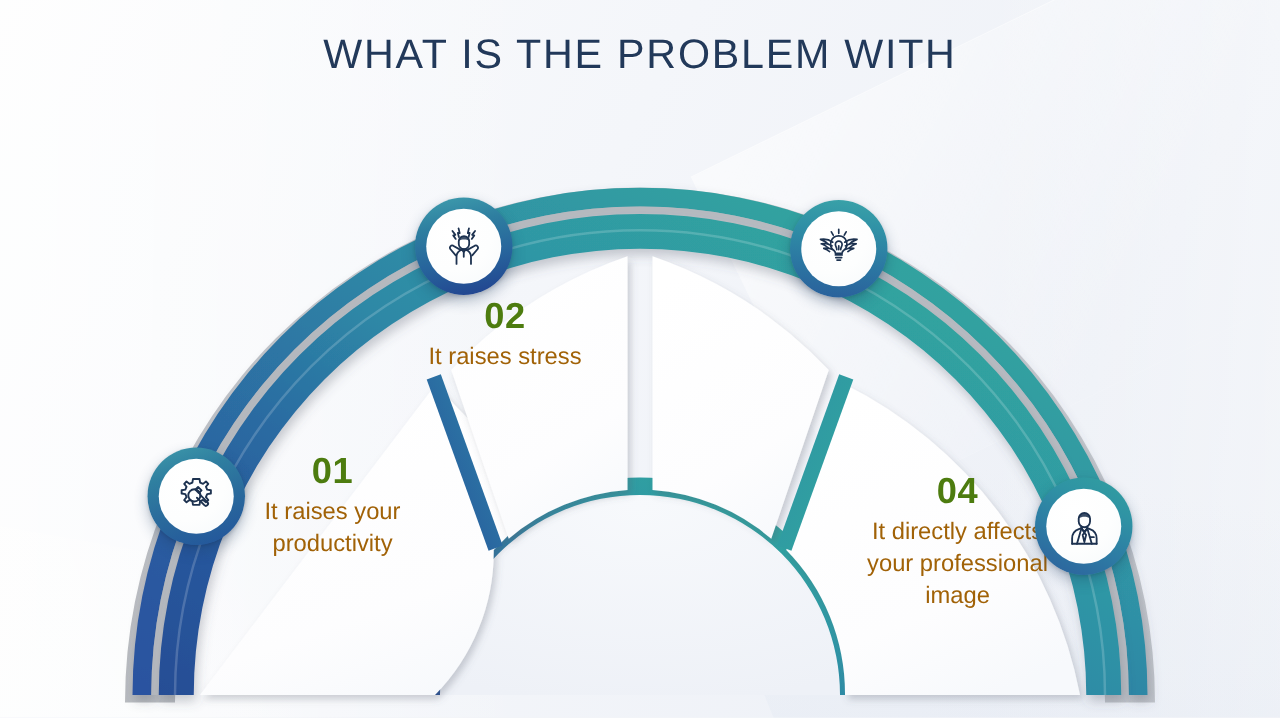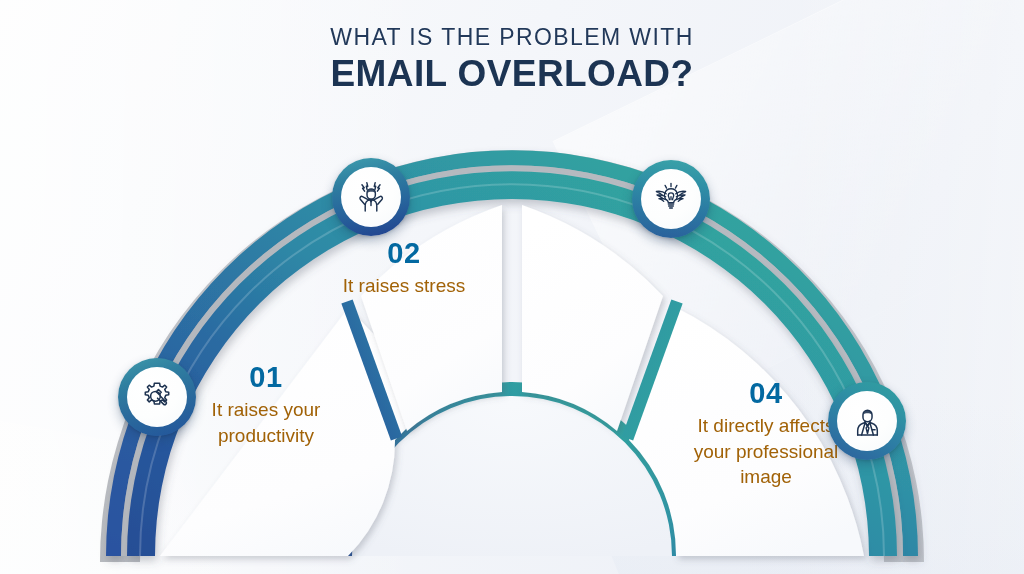--- a/index.html
+++ b/index.html
@@ -49,21 +49,21 @@
     transform:rotate(10deg);
   }
 
   
   .title-block {
     position:absolute; left:0; right:0; top:24px;
     text-align:center;
     z-index:40;
   }
   .title-line-1 {
-    font-size:23px;
+    font-size:33px;
     letter-spacing:1.4px;
     color:#22395a;
     font-weight:400;
     line-height:1.16;
     text-shadow:0 1px 0 rgba(255,255,255,.75);
   }
   .title-line-2 {
     font-size:37px;
     letter-spacing:.4px;
     color:#1c3453;
@@ -87,21 +87,21 @@
     z-index:25;
     text-align:center;
     color:#1f3554;
     pointer-events:none;
   }
   .seg-num {
     font-weight:bold;
     font-size:29px;
     letter-spacing:.5px;
     line-height:1.05;
-    color:#0369a1;
+    color:#4d7c0f;
   }
   .seg-label {
     font-size:19px;
     line-height:1.34;
     color:#a16207;
     margin-top:5px;
     font-weight:400;
   }
 
   #t1 { left:186px;  top:362px; width:160px; }
@@ -142,21 +142,20 @@
 
   <div class="bg-base"></div>
   <div class="bg-sheen-a"></div>
   <div class="bg-sheen-b"></div>
   <div class="bg-diag-1"></div>
   <div class="bg-diag-2"></div>
   <div class="bg-diag-3"></div>
 
   <div class="title-block">
     <div class="title-line-1">WHAT IS THE PROBLEM WITH</div>
-    <div class="title-line-2">EMAIL OVERLOAD?</div>
   </div>
 
   <svg id="arch" viewBox="0 0 1024 574">
     <defs>
       <linearGradient id="gArcBand" x1="0" y1="1" x2="1" y2="0.15">
         <stop offset="0%" stop-color="#254e95"></stop>
         <stop offset="16%" stop-color="#27569c"></stop>
         <stop offset="36%" stop-color="#2a6da2"></stop>
         <stop offset="52%" stop-color="#2e88a6"></stop>
         <stop offset="68%" stop-color="#2f97a5"></stop>

